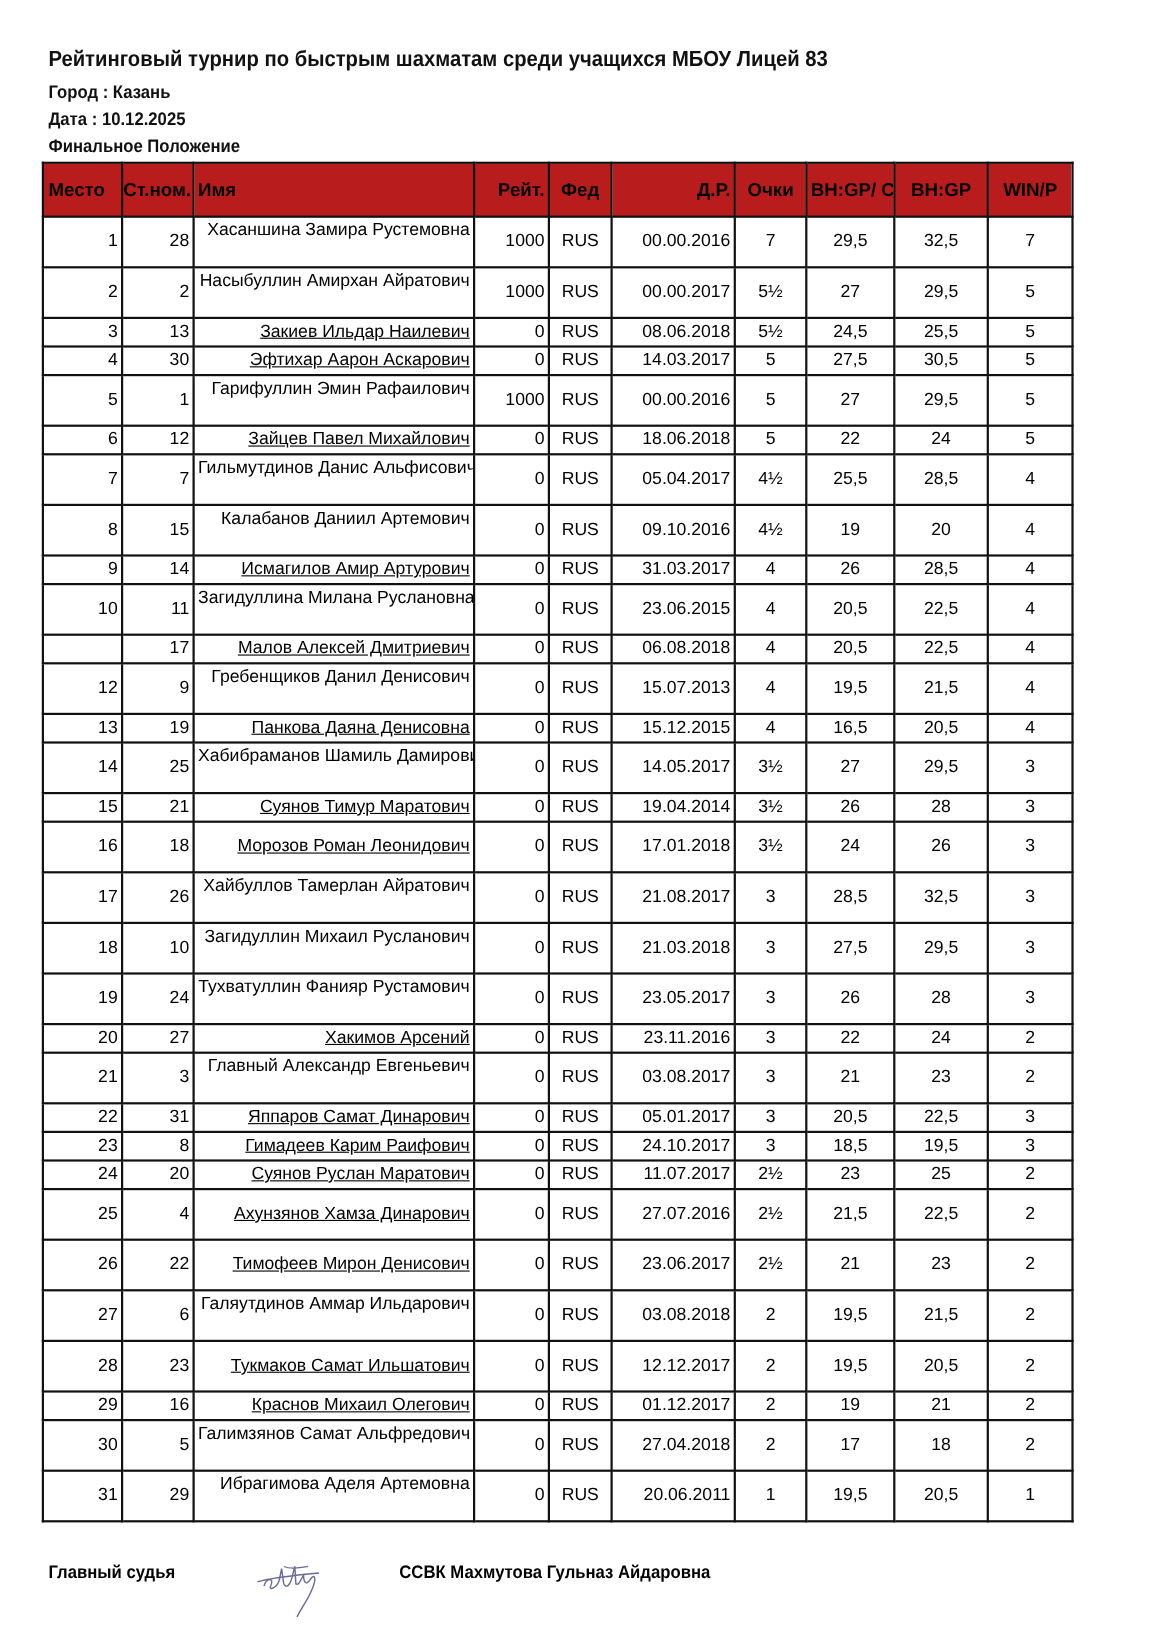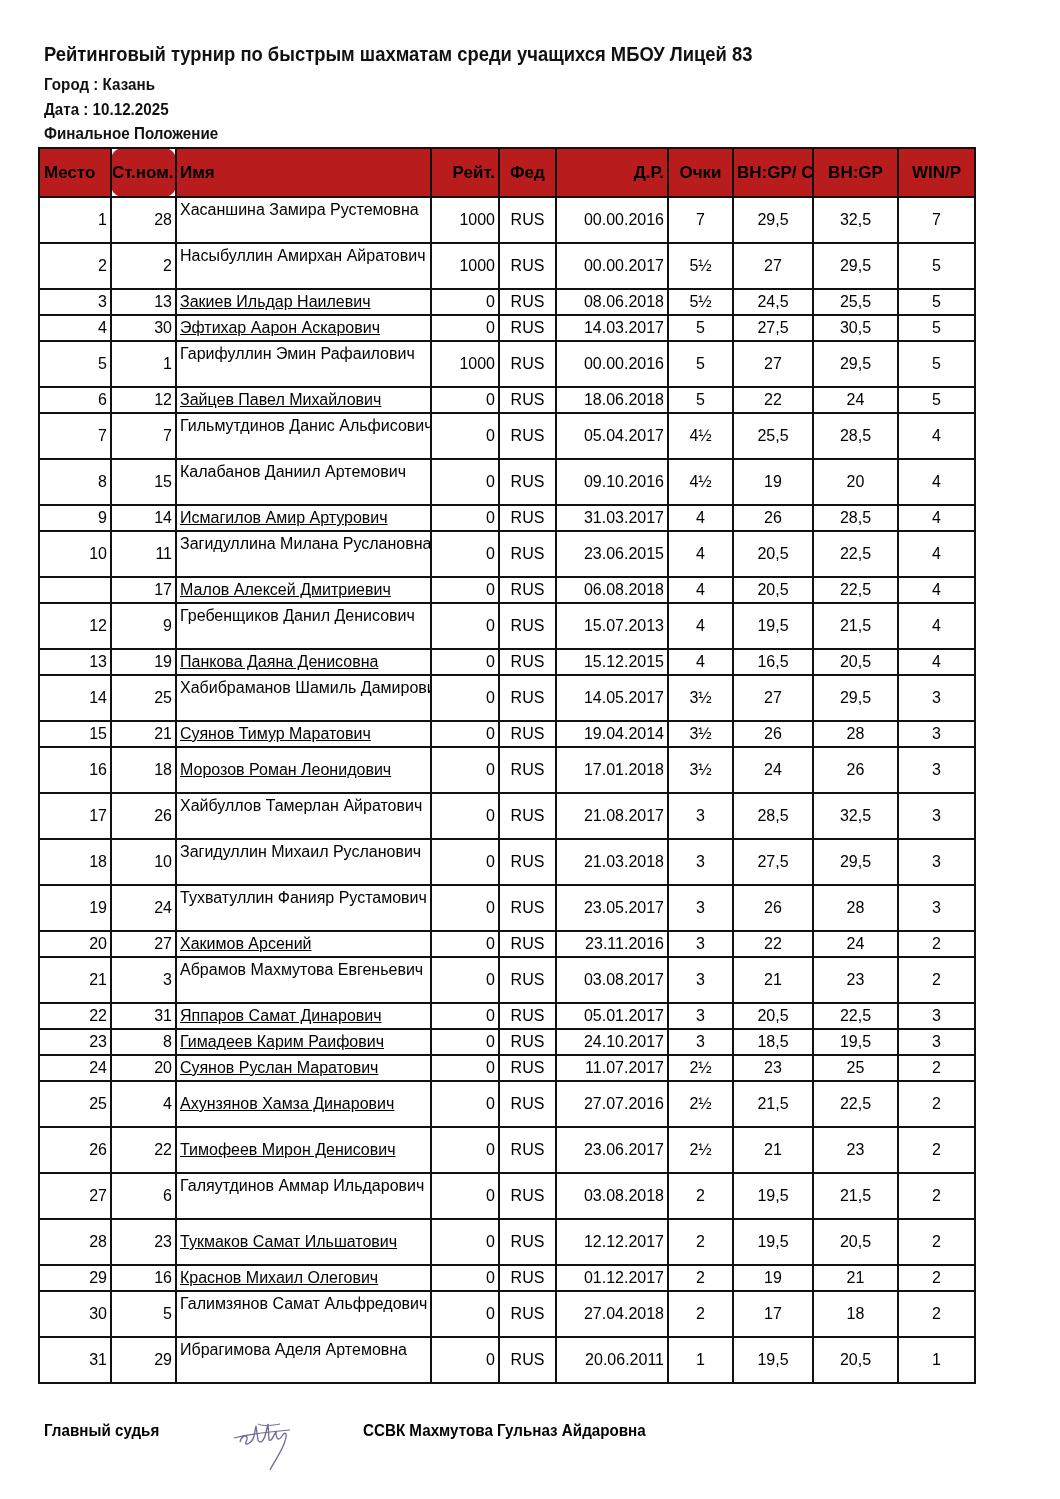--- a/index.html
+++ b/index.html
@@ -22,21 +22,21 @@
   table.grid col.c-bh { width:85px; }
   table.grid col.c-win { width:77px; }
   table.grid th, table.grid td { border:2px solid #111; padding:0 3px; font-size:16px; line-height:24px; overflow:hidden; white-space:nowrap; }
   table.grid thead th { background:#b91c1c; height:47px; font-weight:bold; font-size:17px; line-height:22px; }
   th.left { text-align:left; }
   th.right { text-align:right; }
   th.center { text-align:center; }
   th.wrap { white-space:normal; }
   td.r { text-align:right; }
   td.c { text-align:center; }
-  td.name { text-align:left; white-space:normal; line-height:24px; vertical-align:top; padding-top:0;margin-left:33px; }
+  td.name { text-align:right; white-space:normal; line-height:24px; vertical-align:top; padding-top:0;margin-left:33px; }
   tr.single td { height:20px; }
   tr.double td { height:44px; }
   td.name.one { vertical-align:middle;text-decoration:underline; }
 
   .foot { position:absolute; top:1421px; font-weight:bold; font-size:16.5px; white-space:nowrap; transform-origin:left top; transform:scaleX(0.92); }
   #judge-label { left:44px; }
   #judge-name { left:363px; }
   #signature { position:absolute; left:228px; top:1412px; width:80px; height:60px; }
 </style>
 </head>
@@ -56,21 +56,21 @@
       <col class="c-fed">
     <col class="c-dob">
       <col class="c-pts">
       <col class="c-bh1">
       <col class="c-bh">
       <col class="c-win">
   </colgroup>
   <thead>
     <tr>
       <th class="left" style="padding-left:4px;">Место</th>
-      <th class="left" style="padding-left:0;border-radius:12px;">Ст.ном.</th>
+      <th class="left" style="padding-left:0;">Ст.ном.</th>
       <th class="left">Имя</th>
       <th class="right">Рейт.</th>
       <th class="center">Фед</th>
       <th class="right">Д.Р.</th>
       <th class="center">Очки</th>
       <th class="center wrap">BH:GP/ C1</th>
       <th class="center">BH:GP</th>
       <th class="center">WIN/P</th>
     </tr>
   </thead>
@@ -311,21 +311,21 @@
         <td class="c">RUS</td>
         <td class="r">23.11.2016</td>
         <td class="c">3</td>
         <td class="c">22</td>
         <td class="c">24</td>
         <td class="c">2</td>
       </tr>
       <tr class="double">
         <td class="r">21</td>
         <td class="r">3</td>
-        <td class="name">Абрамов Махмутова Евгеньевич</td>
+        <td class="name">Главный Александр Евгеньевич</td>
         <td class="r">0</td>
         <td class="c">RUS</td>
         <td class="r">03.08.2017</td>
         <td class="c">3</td>
         <td class="c">21</td>
         <td class="c">23</td>
         <td class="c">2</td>
       </tr>
       <tr class="single">
         <td class="r">22</td>

